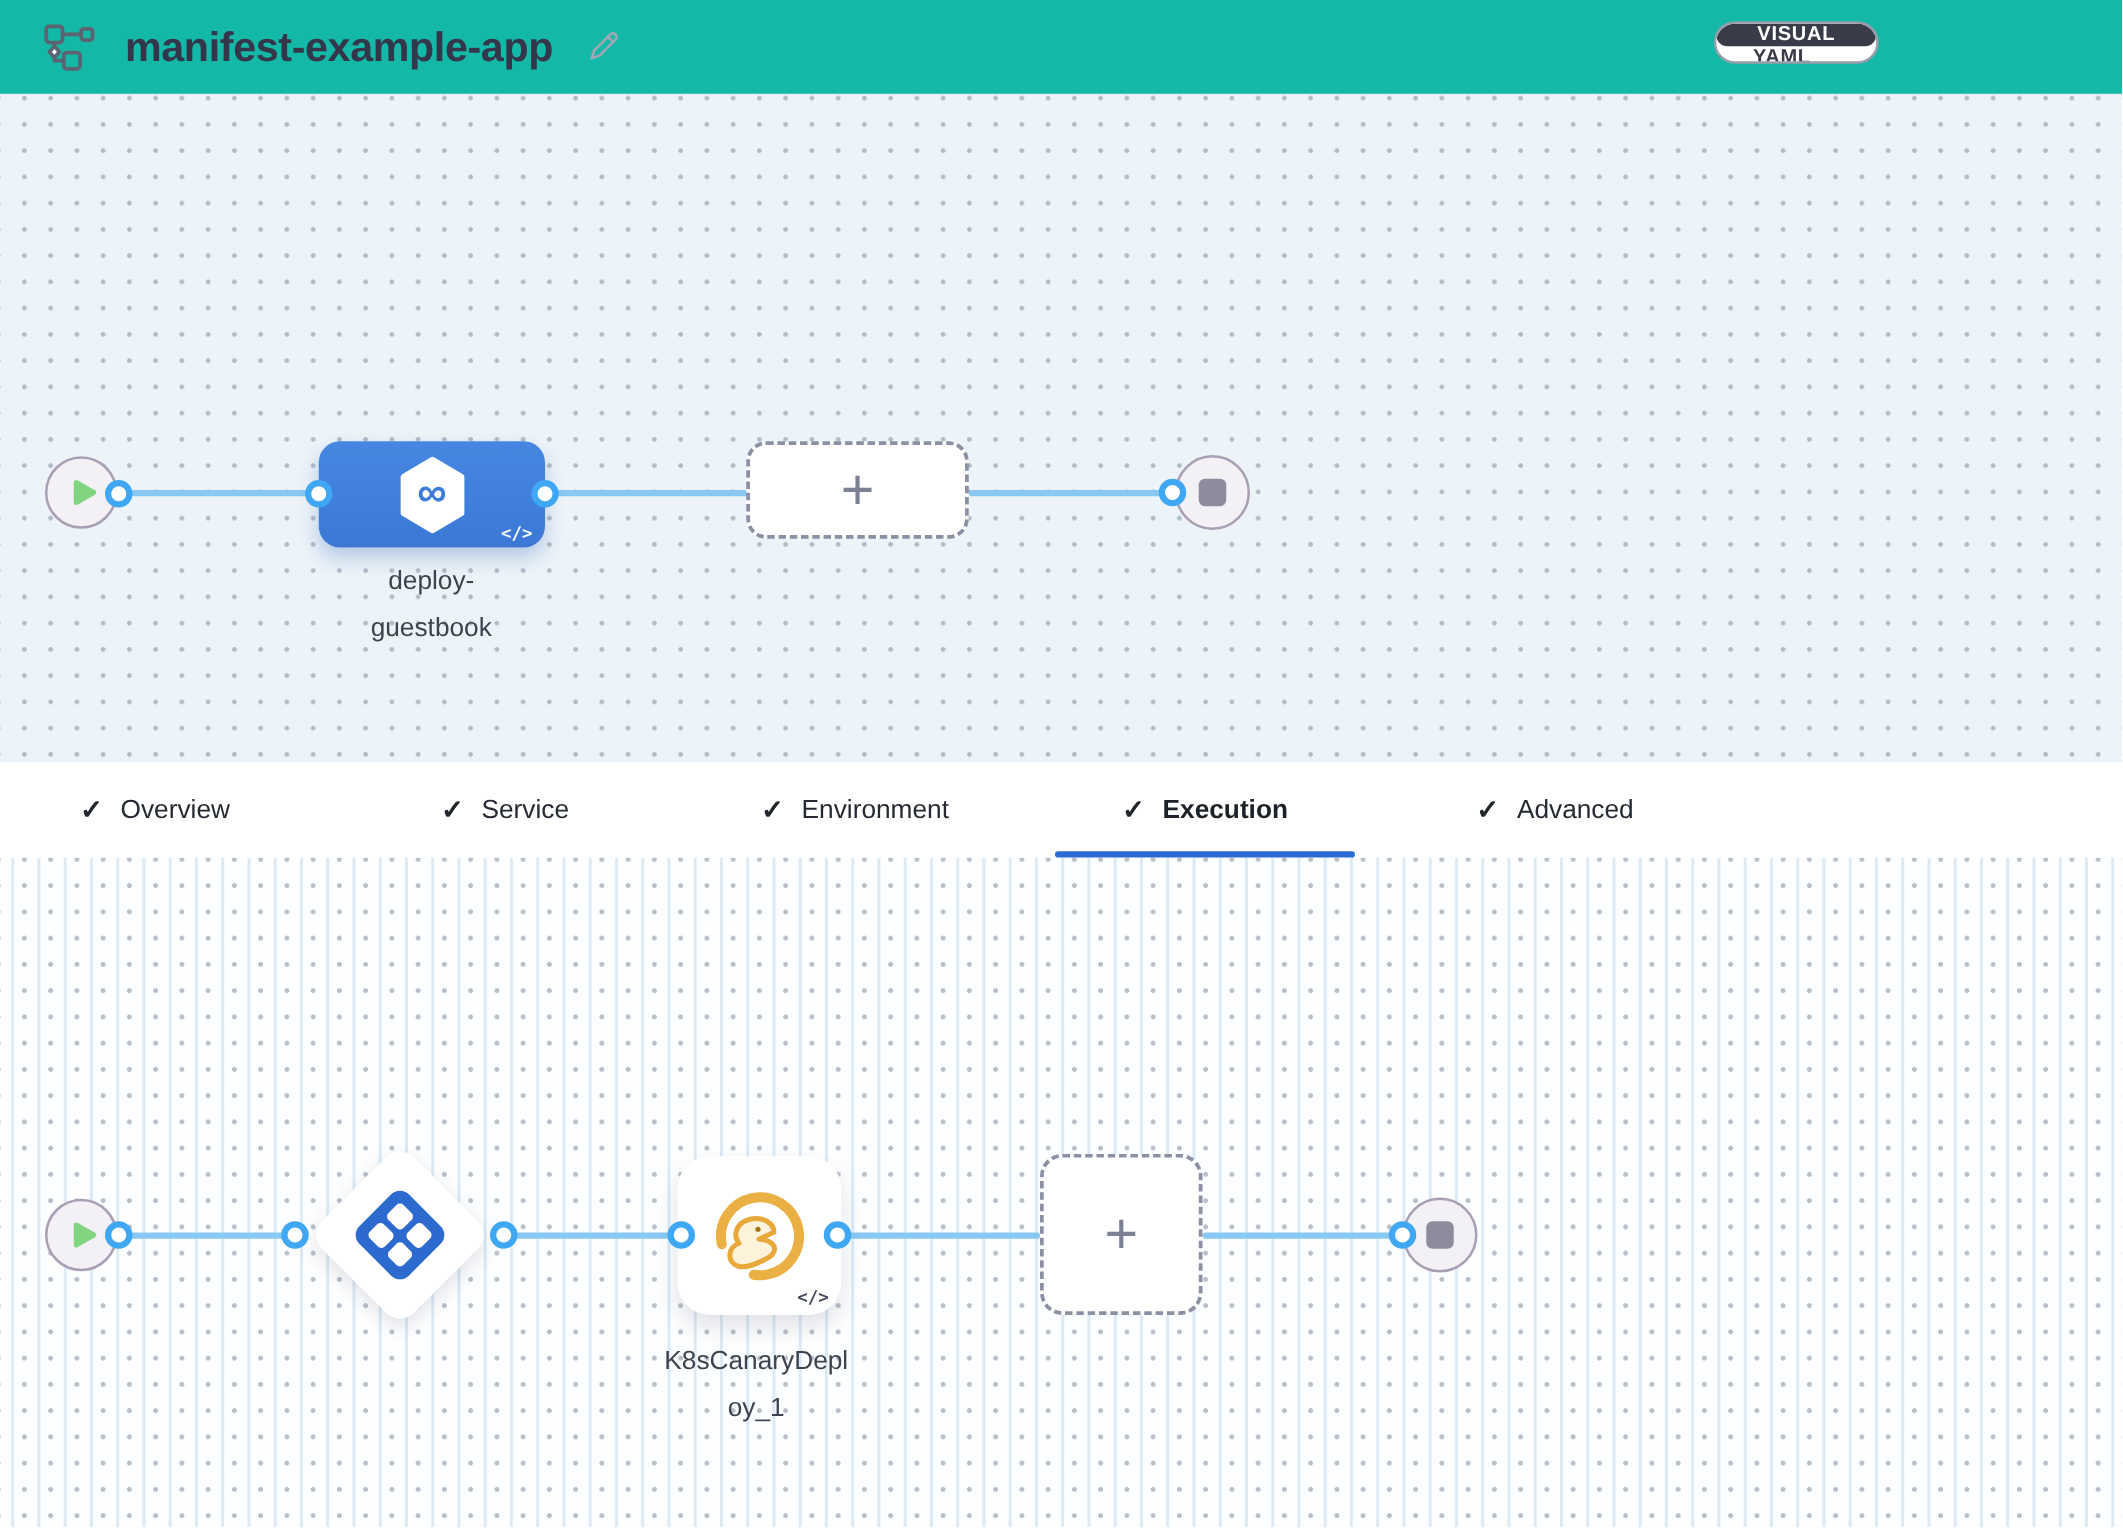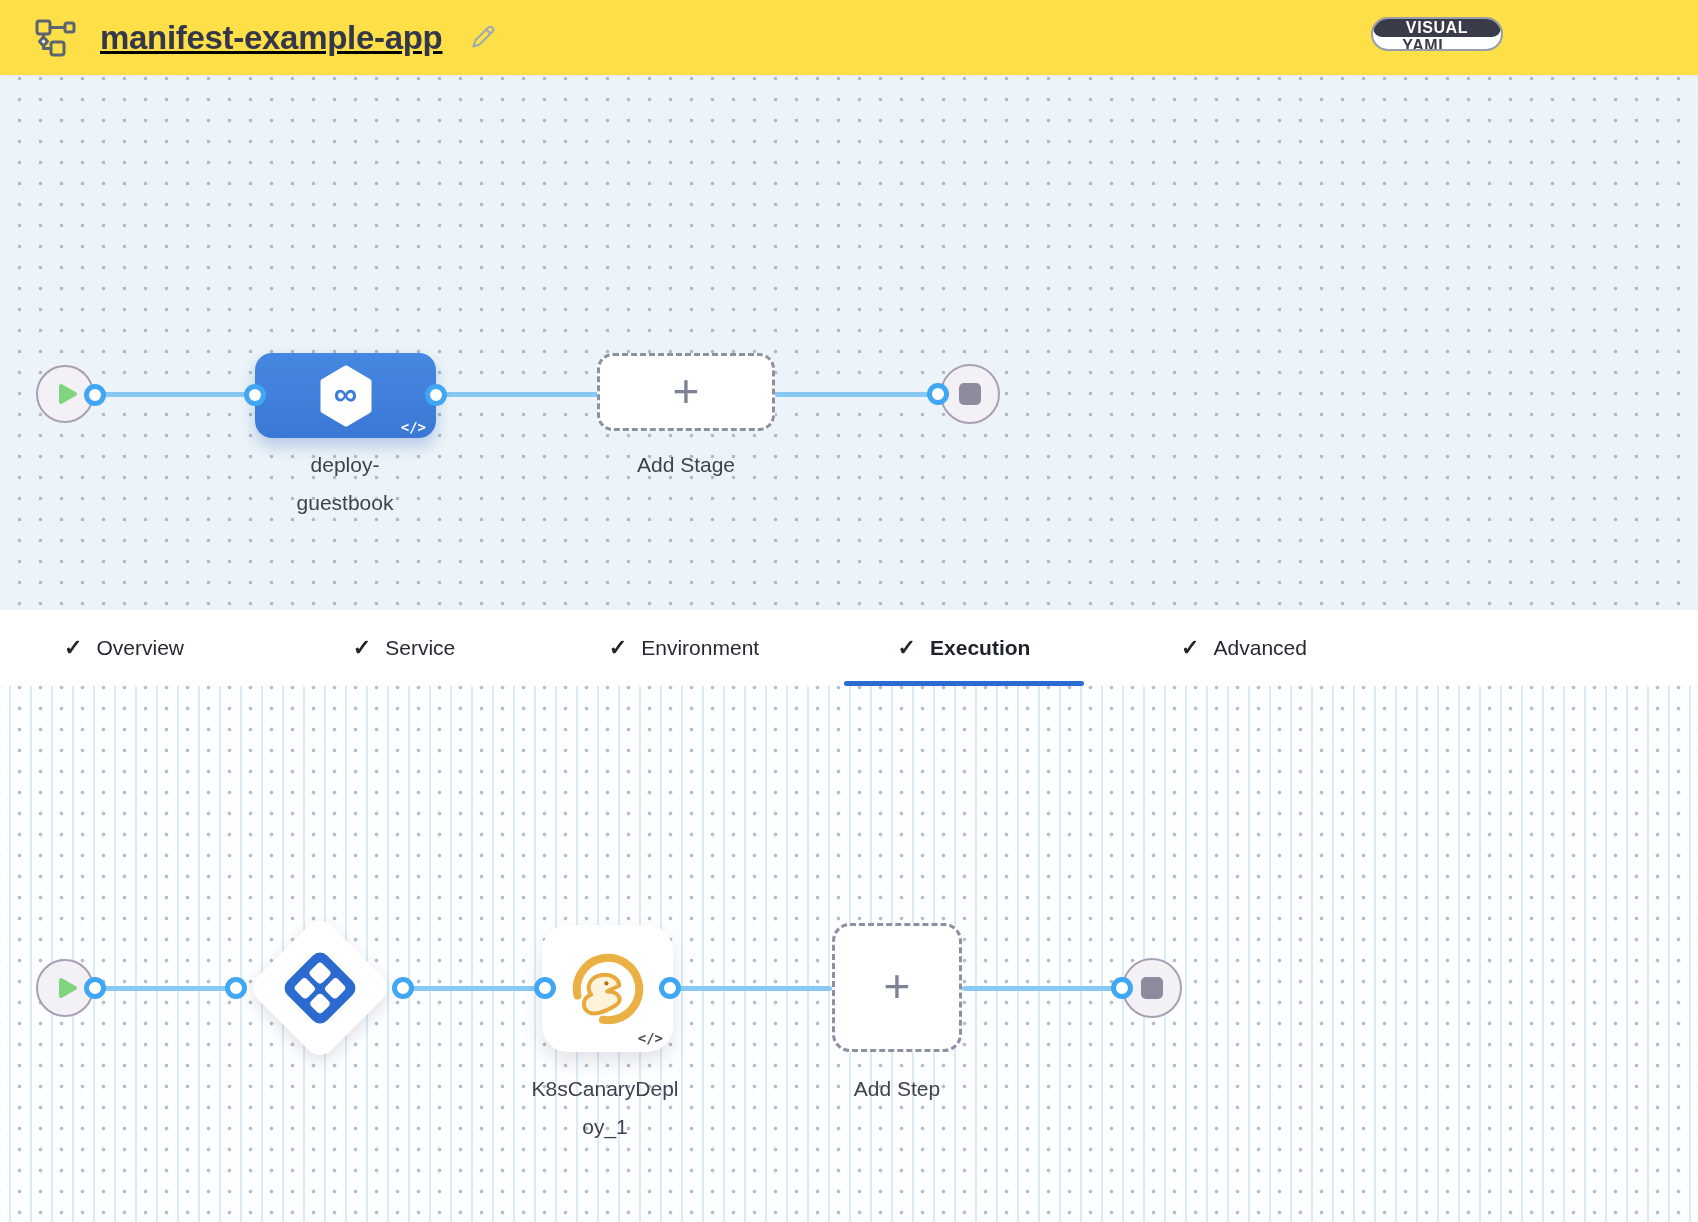--- a/index.html
+++ b/index.html
@@ -1,21 +1,21 @@
 <!DOCTYPE html>
 <html><head>
 <meta charset="utf-8">
 <style>
   html,body{margin:0;padding:0;background:#fff;}
   .app{position:relative;width:1698px;height:1222px;overflow:hidden;
        font-family:"Liberation Sans",sans-serif;background:#fff;}
 
   
-  .header{position:absolute;top:0;left:0;right:0;height:75px;background:#fde047;
-          border-bottom:1px solid #e6e8ee;display:flex;align-items:center;z-index:10;text-decoration:underline;}
+  .header{position:absolute;top:0;left:0;right:0;height:75px;background:#14b8a6;
+          border-bottom:1px solid #e6e8ee;display:flex;align-items:center;z-index:10;}
   .header-glyph{margin-left:34px;display:flex;align-items:center;}
   .page-title{margin-left:22px;font-size:33px;font-weight:bold;color:#34364a;letter-spacing:-0.3px;}
   .edit-btn{margin-left:24px;background:none;border:none;padding:4px;cursor:pointer;display:flex;align-items:center;}
   .toggle{position:absolute;right:195px;top:17px;height:34px;display:flex;align-items:stretch;
           border:2px solid #989daa;border-radius:18px;background:#fff;box-sizing:border-box;overflow:hidden;flex-direction:column;}
   .toggle-opt{width:105px;display:flex;align-items:center;justify-content:center;
               font-size:16px;font-weight:bold;color:#3a3b49;letter-spacing:0.6px;cursor:pointer;}
   .toggle-opt.active{background:#3a3b49;color:#fff;border-radius:16px;width:128px;}
 
   
@@ -146,21 +146,20 @@
       <div class="stop-icon"></div>
     </div>
 
     <div class="ring" style="left:84px;top:308px;"></div>
     <div class="ring" style="left:244px;top:308px;"></div>
     <div class="ring" style="left:425px;top:308px;"></div>
     <div class="ring" style="left:927px;top:307px;"></div>
 
     <div class="node-label" style="left:235px;top:370px;">deploy-
 guestbook</div>
-    <div class="node-label" style="left:576px;top:370px;">Add Stage</div>
   </div>
 
   <div class="tabbar">
     <div class="tab" style="left:4px;">
       <span class="check">✓</span>
       <span>Overview</span>
     </div>
     <div class="tab" style="left:284px;">
       <span class="check">✓</span>
       <span>Service</span>
@@ -220,16 +219,15 @@
 
     <div class="ring" style="left:84px;top:291px;"></div>
     <div class="ring" style="left:225px;top:291px;"></div>
     <div class="ring" style="left:392px;top:291px;"></div>
     <div class="ring" style="left:534px;top:291px;"></div>
     <div class="ring" style="left:659px;top:291px;"></div>
     <div class="ring" style="left:1111px;top:291px;"></div>
 
     <div class="node-label" style="left:495px;top:384px;">K8sCanaryDepl
 oy_1</div>
-    <div class="node-label" style="left:787px;top:384px;">Add Step</div>
   </div>
 
 </div>
 
 </body></html>

